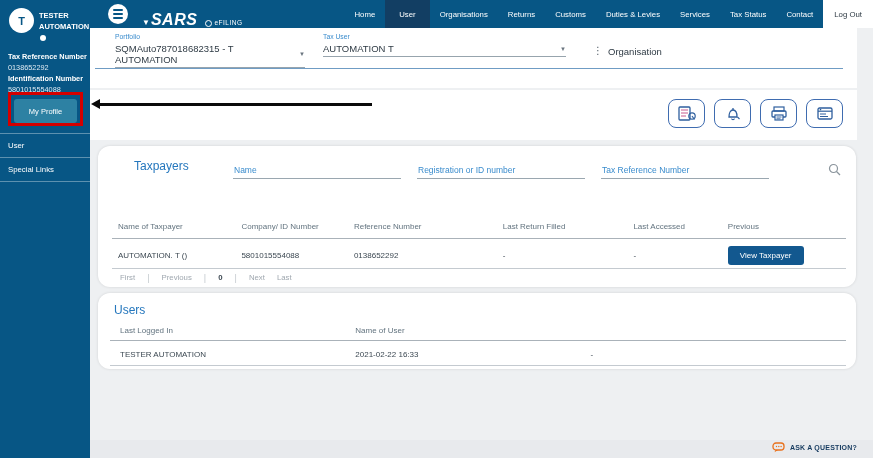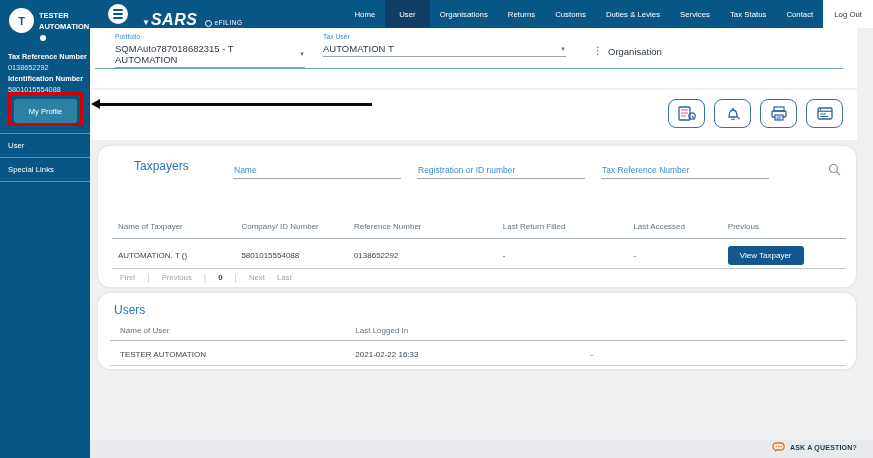--- a/index.html
+++ b/index.html
@@ -249,22 +249,22 @@
       <span class="sep">|</span>
       <span class="page-link">Next</span>
       <span class="page-link">Last</span>
     </div>
   </div>
 
   <div class="card card-users">
     <div class="card-title us-title">Users</div>
 
     <div class="grid-head us-grid us-head">
+      <div>Last Logged In</div>
       <div>Name of User</div>
-      <div>Last Logged In</div>
     </div>
     <div class="us-rule1"></div>
 
     <div class="grid-row us-grid us-row">
       <div>TESTER AUTOMATION</div>
       <div>2021-02-22 16:33</div>
       <div>-</div>
     </div>
     <div class="us-rule2"></div>
   </div>

